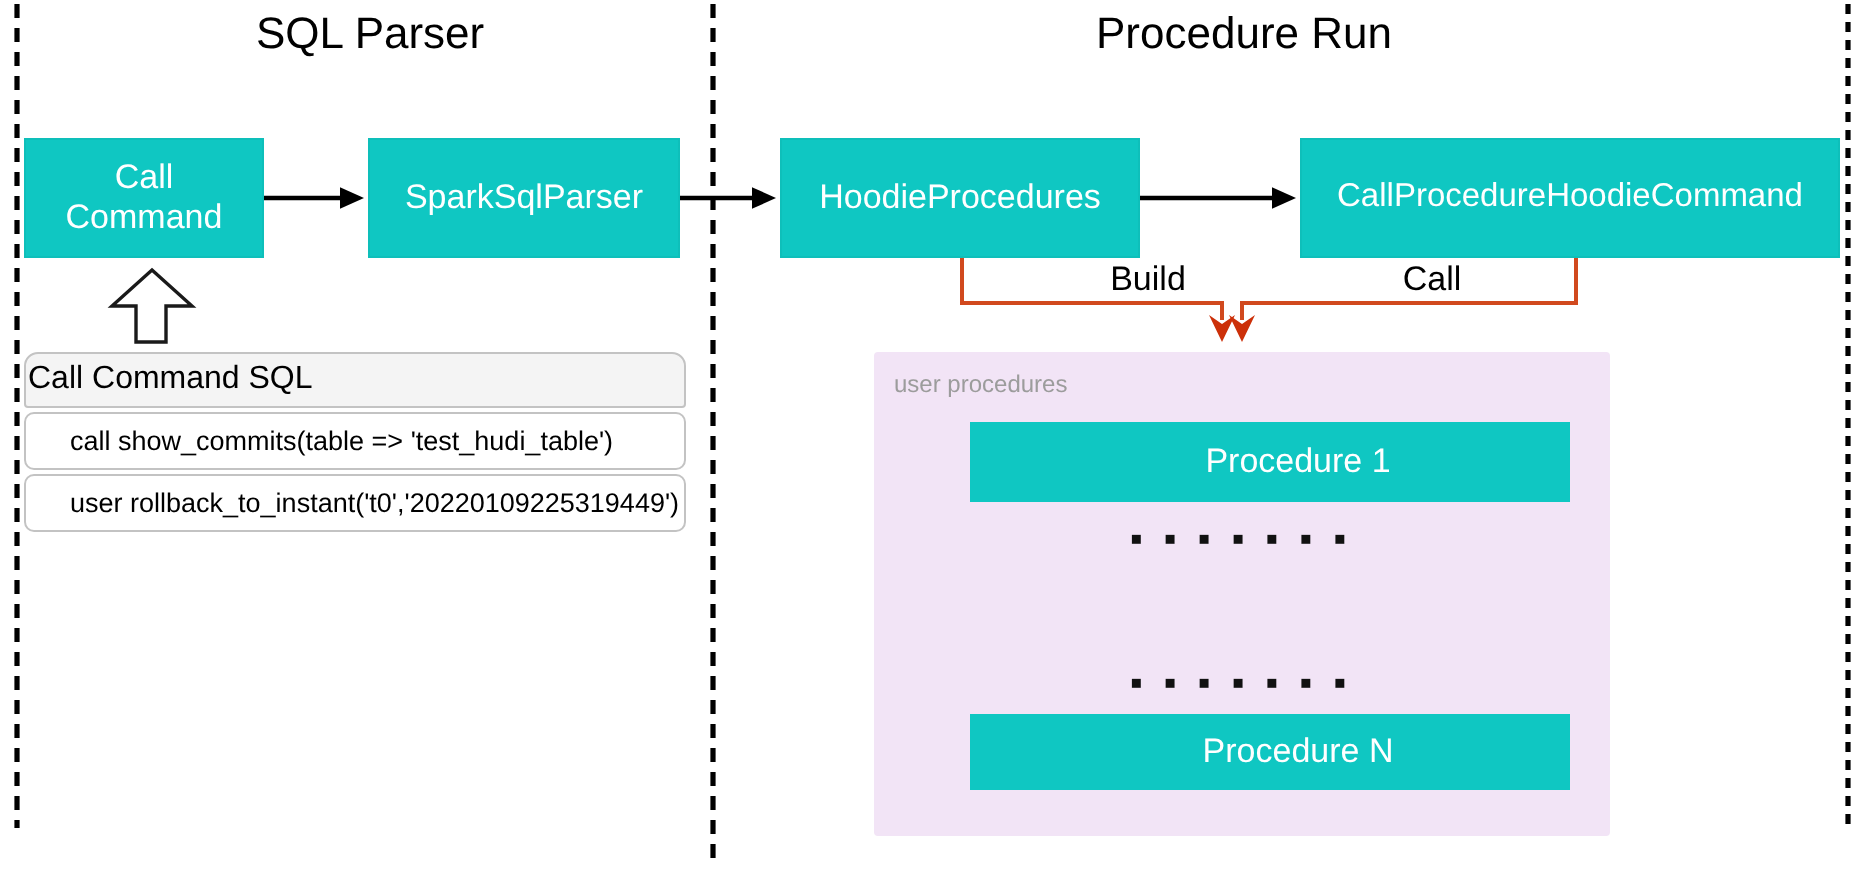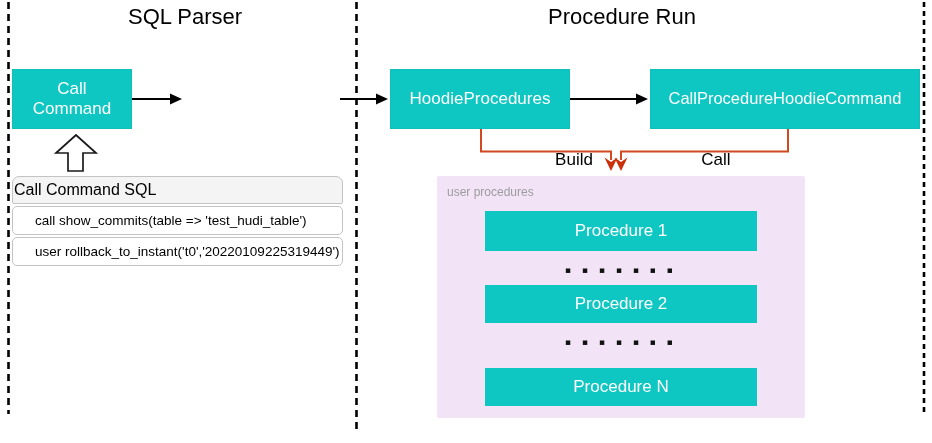--- a/index.html
+++ b/index.html
@@ -8,21 +8,21 @@
     font-family:"Liberation Sans",sans-serif;color:#000;overflow:hidden;
   }
   .abs{position:absolute;}
   .section-title{font-size:22px;line-height:24px;white-space:nowrap;}
   .node{
     background:var(--teal,#0fc7c2);
     color:#fff;display:flex;align-items:center;justify-content:center;
     text-align:center;font-size:17px;line-height:1.18;white-space:pre-line;
     border:1px solid rgba(0,0,0,0.04);box-sizing:border-box;
   }
-  .edge-label{font-size:17px;text-align:center;line-height:20px;margin-top:20px;}
+  .edge-label{font-size:17px;text-align:center;line-height:20px;}
   .sqlbox{width:331px;}
   .sqlbox .hdr{
     background:var(--panel-gray,#f4f4f4);
     border:1px solid var(--border-gray,#c3c3c3);
     border-radius:7px 7px 2px 2px;
     height:26px;line-height:26px;font-size:16px;padding-left:1px;
   }
   .sqlbox .row{
     background:#fff;border:1px solid var(--border-gray,#c3c3c3);
     border-radius:5px;height:27px;line-height:27px;font-size:13.5px;
@@ -34,20 +34,21 @@
   }
   .purple-label{
     position:absolute;left:10px;top:9px;font-size:12px;
     color:var(--muted-text,#9c9c9c);
   }
   .proc{
     position:absolute;left:48px;width:272px;
     background:var(--teal,#0fc7c2);color:#fff;
     display:flex;align-items:center;justify-content:center;
     font-size:17px;
+    padding-left:28px;
   }
   .dots{
     position:absolute;left:48px;width:272px;text-align:center;
     font-family:"DejaVu Sans",sans-serif;font-size:9px;color:#111;
     letter-spacing:4px;line-height:14px;
   }
   svg.overlay{position:absolute;left:0;top:0;pointer-events:none;z-index:5;}
 </style>
 </head>
 <body>
@@ -86,20 +87,23 @@
     </g>
   </svg>
 
   <div class="abs section-title" style="left:128px;top:5px;">SQL Parser</div>
   <div class="abs section-title" style="left:548px;top:5px;">Procedure Run</div>
 
   <div class="abs node" style="left:12px;top:69px;width:120px;height:60px;">
     <span>Call
 Command</span>
   </div>
+  <div class="abs node" style="left:184px;top:69px;width:156px;height:60px;">
+    <span>SparkSqlParser</span>
+  </div>
   <div class="abs node" style="left:390px;top:69px;width:180px;height:60px;">
     <span>HoodieProcedures</span>
   </div>
   <div class="abs node" style="left:650px;top:69px;width:270px;height:60px;font-size:16.5px;">
     <span>CallProcedureHoodieCommand</span>
   </div>
 
   <div class="abs edge-label" style="left:544px;top:130px;width:60px;">Build</div>
   <div class="abs edge-label" style="left:686px;top:130px;width:60px;">Call</div>
 
@@ -111,24 +115,21 @@
 
   <div class="abs purple-panel" style="left:437px;top:176px;">
     <div class="purple-label">user procedures</div>
 
     <div class="proc" style="top:35px;height:40px;">
       <span>Procedure 1</span>
     </div>
 
     <div class="dots" style="top:87px;">▪ ▪ ▪ ▪ ▪ ▪ ▪</div>
 
-    <div class="proc" style="top:109px;height:38px;">
-      <span>Procedure 2</span>
-    </div>
 
     <div class="dots" style="top:159px;">▪ ▪ ▪ ▪ ▪ ▪ ▪</div>
 
-    <div class="proc" style="top:192px;height:38px;">
+    <div class="proc" style="top:181px;height:38px;">
       <span>Procedure N</span>
     </div>
   </div>
 
 </div>
 
 </body></html>

